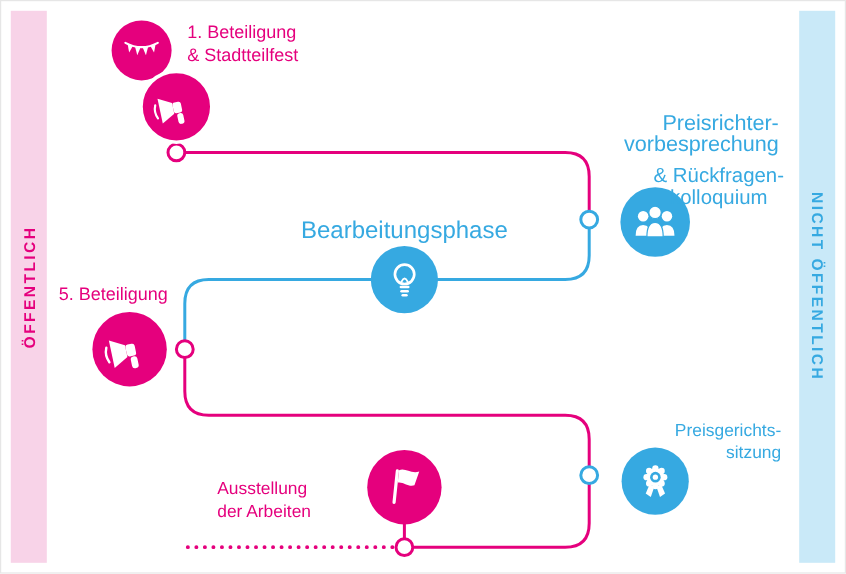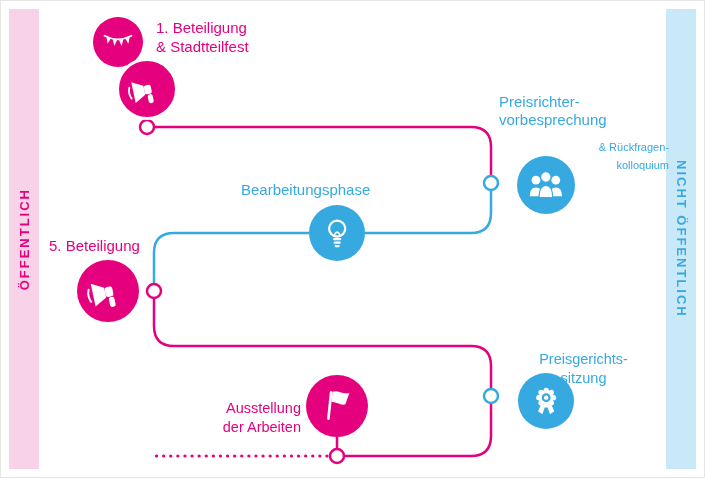--- a/index.html
+++ b/index.html
@@ -41,26 +41,26 @@
   #icon-jury{left:516px;top:155px;width:58px;height:58px}
   #icon-bulb{left:308px;top:204px;width:56px;height:56px}
   #icon-mega2{left:76px;top:259px;width:62px;height:62px}
   #icon-medal{left:517px;top:372px;width:56px;height:56px}
   #icon-flag{left:305px;top:374px;width:62px;height:62px}
   
   .label{position:absolute;z-index:3;white-space:pre-line;font-weight:normal}
   .pink-text{color:var(--pink,#e5007d)}
   .blue-text{color:var(--blue,#36a9e1)}
   #label-step1{left:155px;top:17px;font-size:15px;line-height:19px}
-  #label-jury-a{left:498px;top:92px;width:150px;text-align:left;font-size:15px;line-height:18px}
-  #label-jury-b{left:528px;top:137px;width:140px;text-align:right;font-size:11px;line-height:18px}
-  #label-bearb{left:240px;top:180px;width:192px;font-size:15px}
+  #label-jury-a{left:498px;top:92px;width:150px;text-align:right;font-size:18px;line-height:18px}
+  #label-jury-b{left:528px;top:137px;width:140px;text-align:center;font-size:17px;line-height:18px}
+  #label-bearb{left:240px;top:180px;width:192px;text-align:center;font-size:20px}
   #label-step2{left:48px;top:236px;font-size:15px}
-  #label-preisgericht{left:515px;top:349px;width:135px;text-align:center;font-size:14.5px;line-height:19px}
-  #label-ausstellung{left:180px;top:398px;width:120px;text-align:right;font-size:14.5px;line-height:19px}
+  #label-preisgericht{left:515px;top:349px;width:135px;text-align:right;font-size:14.5px;line-height:19px}
+  #label-ausstellung{left:180px;top:398px;width:120px;font-size:14.5px;line-height:19px}
 </style>
 </head>
 <body>
 
 <div class="stage">
 
   <div class="band band-left">
     <span class="band-text">ÖFFENTLICH</span>
   </div>
   <div class="band band-right">

